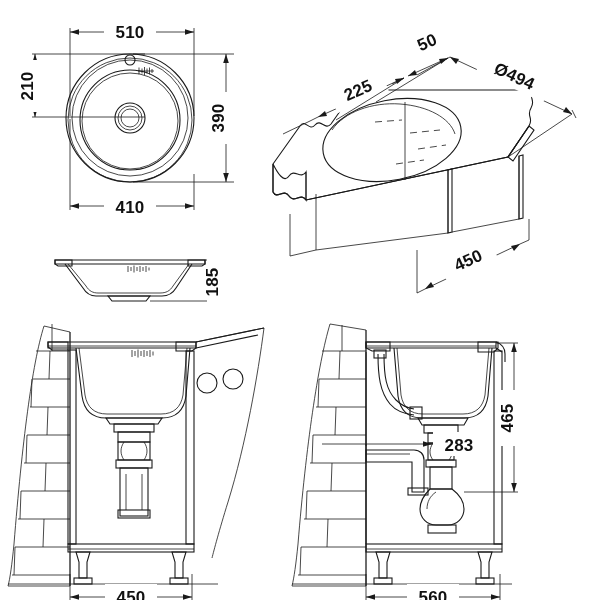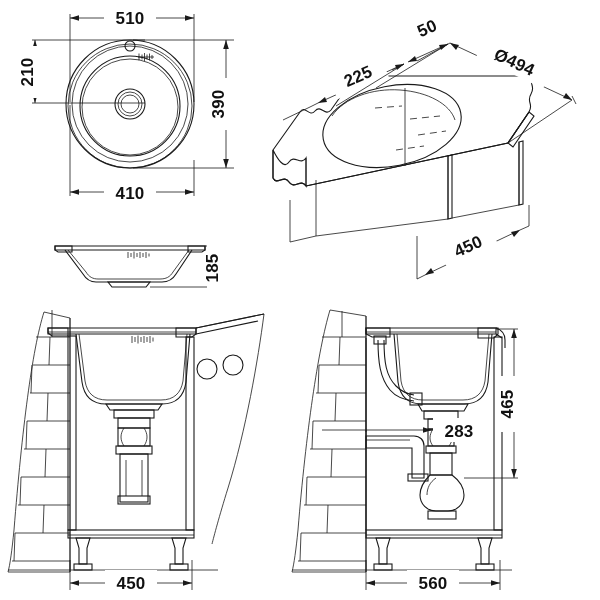--- a/index.html
+++ b/index.html
@@ -4,21 +4,21 @@
 <title>Sink Technical Drawing</title>
 <style>
   html,body{margin:0;padding:0;background:#ffffff;}
   body{
     width:600px;height:600px;
     font-family:"Liberation Sans", sans-serif;
     color:#1a1a1a;
     overflow:hidden;
     position:relative;
   }
-  #sheet{position:absolute;left:0;top:0;width:600px;height:564px;}
+  #sheet{position:absolute;left:0;top:14px;width:600px;height:564px;}
   svg{display:block;}
   .ln{stroke:#1a1a1a;fill:none;}
   .thin{stroke-width:0.8;}
   .med{stroke-width:1.1;}
   .dim{stroke:#1a1a1a;stroke-width:0.8;fill:none;}
   .dimtxt{
     font-family:"Liberation Sans", sans-serif;
     font-size:17px;font-weight:600;fill:#111;
     letter-spacing:0.2px;
   }

